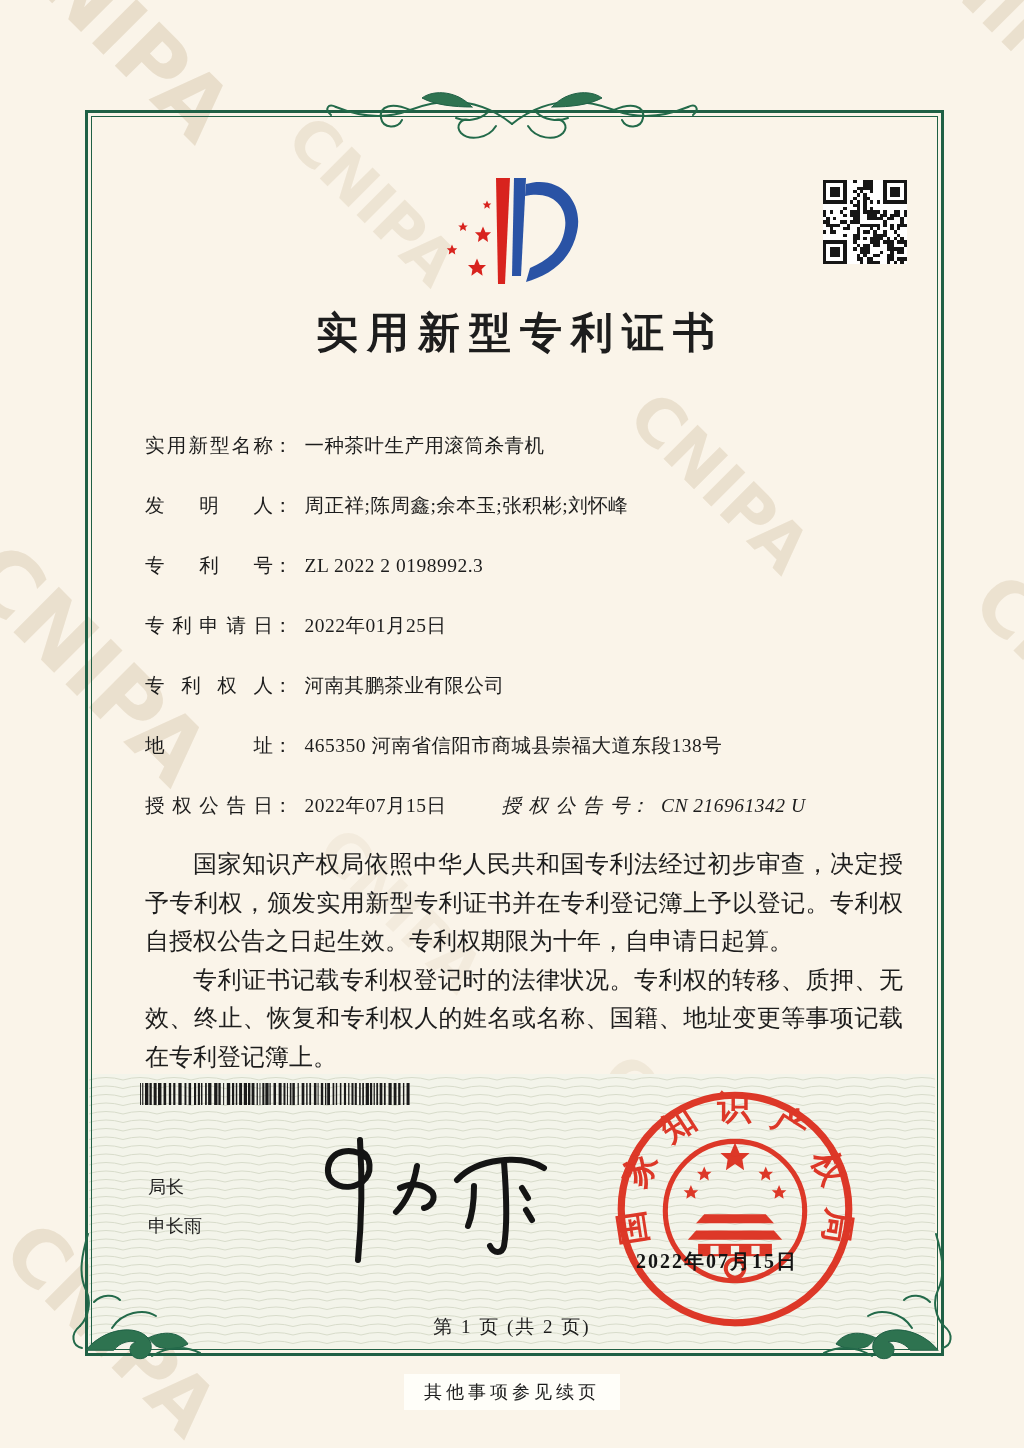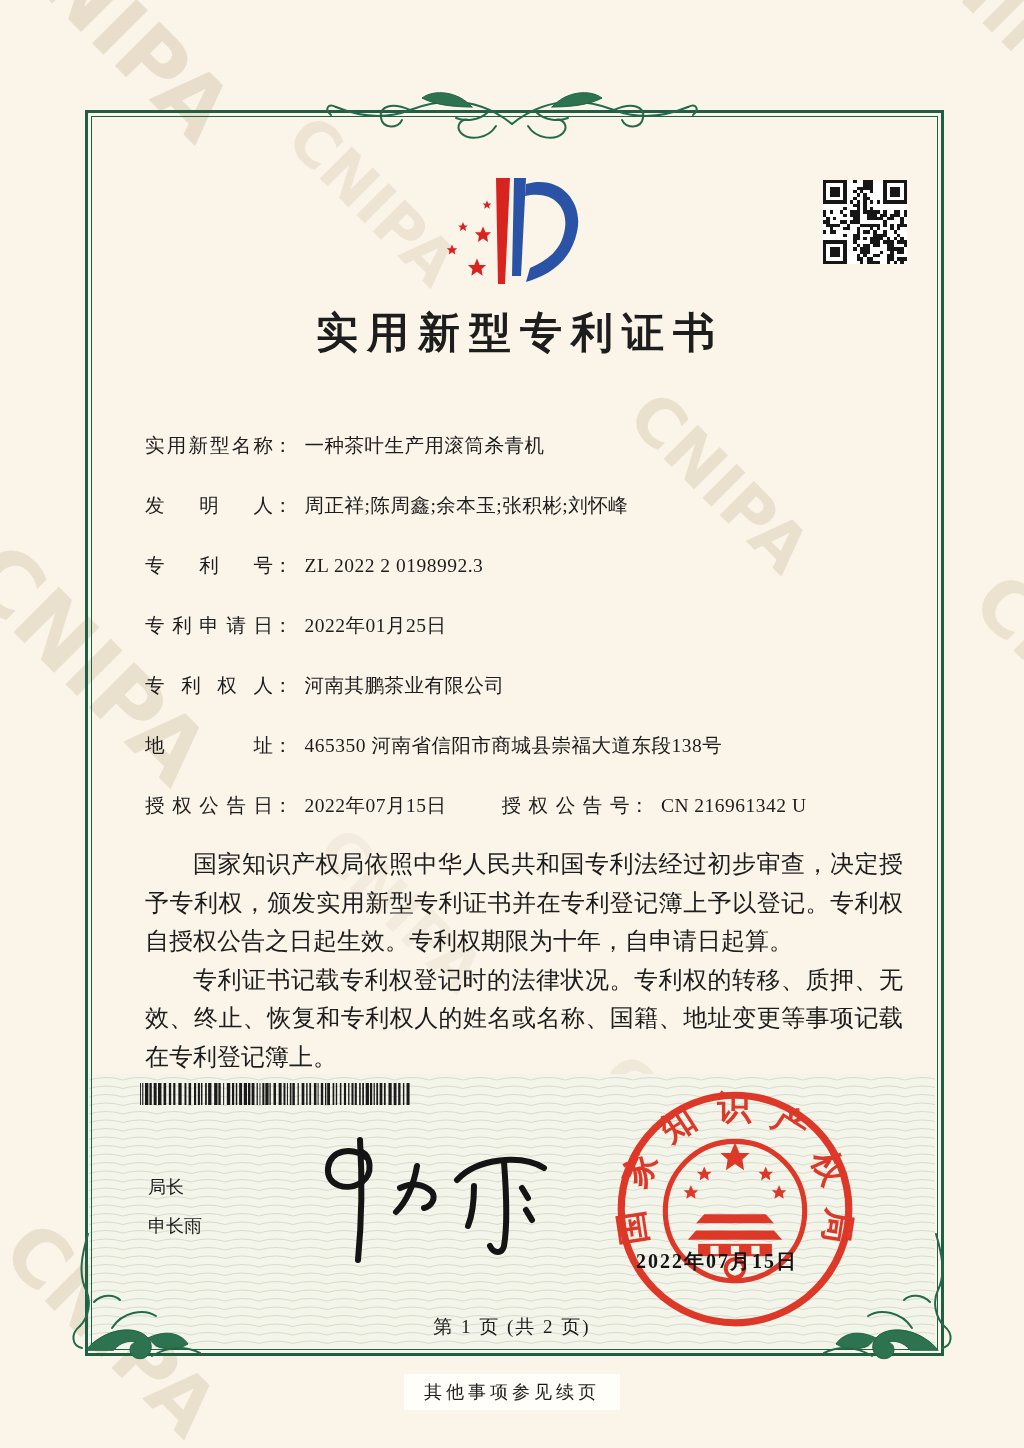--- a/index.html
+++ b/index.html
@@ -24,21 +24,21 @@
   .logo{position:absolute;left:438px;top:170px;}
   #qr{position:absolute;left:823px;top:180px;background:#fff;shape-rendering:crispEdges;fill:#161616;}
   .title{position:absolute;left:0;top:305px;width:100%;text-align:center;font-size:42px;
          font-weight:bold;letter-spacing:9px;margin:0;padding-left:8px;}
   
   .fields{position:absolute;left:145px;top:432px;width:780px;font-size:19.5px;}
   .row{margin-bottom:33px;line-height:27px;white-space:nowrap;}
   .flabel{display:inline-block;width:128px;text-align:justify;text-align-last:justify;vertical-align:top;}
   .fcolon{margin-right:12px;}
   .fvalue{letter-spacing:0.5px;margin-top:8px;}
-  .pair2{margin-left:50px;}
+  .pair2{margin-left:50px;font-style:italic;}
   
   .legal{position:absolute;left:145px;top:845px;width:758px;font-size:24px;line-height:38.5px;
          text-align:justify;}
   .legal p{margin:0;text-indent:2em;}
   
   #barcode{position:absolute;left:140px;top:1083px;fill:#1a1a1a;}
   
   .sig-labels{position:absolute;left:148px;top:1168px;font-family:"Liberation Sans","DejaVu Sans",sans-serif;
               font-size:18px;line-height:39px;}
   #signature{position:absolute;left:282px;top:1128px;}

